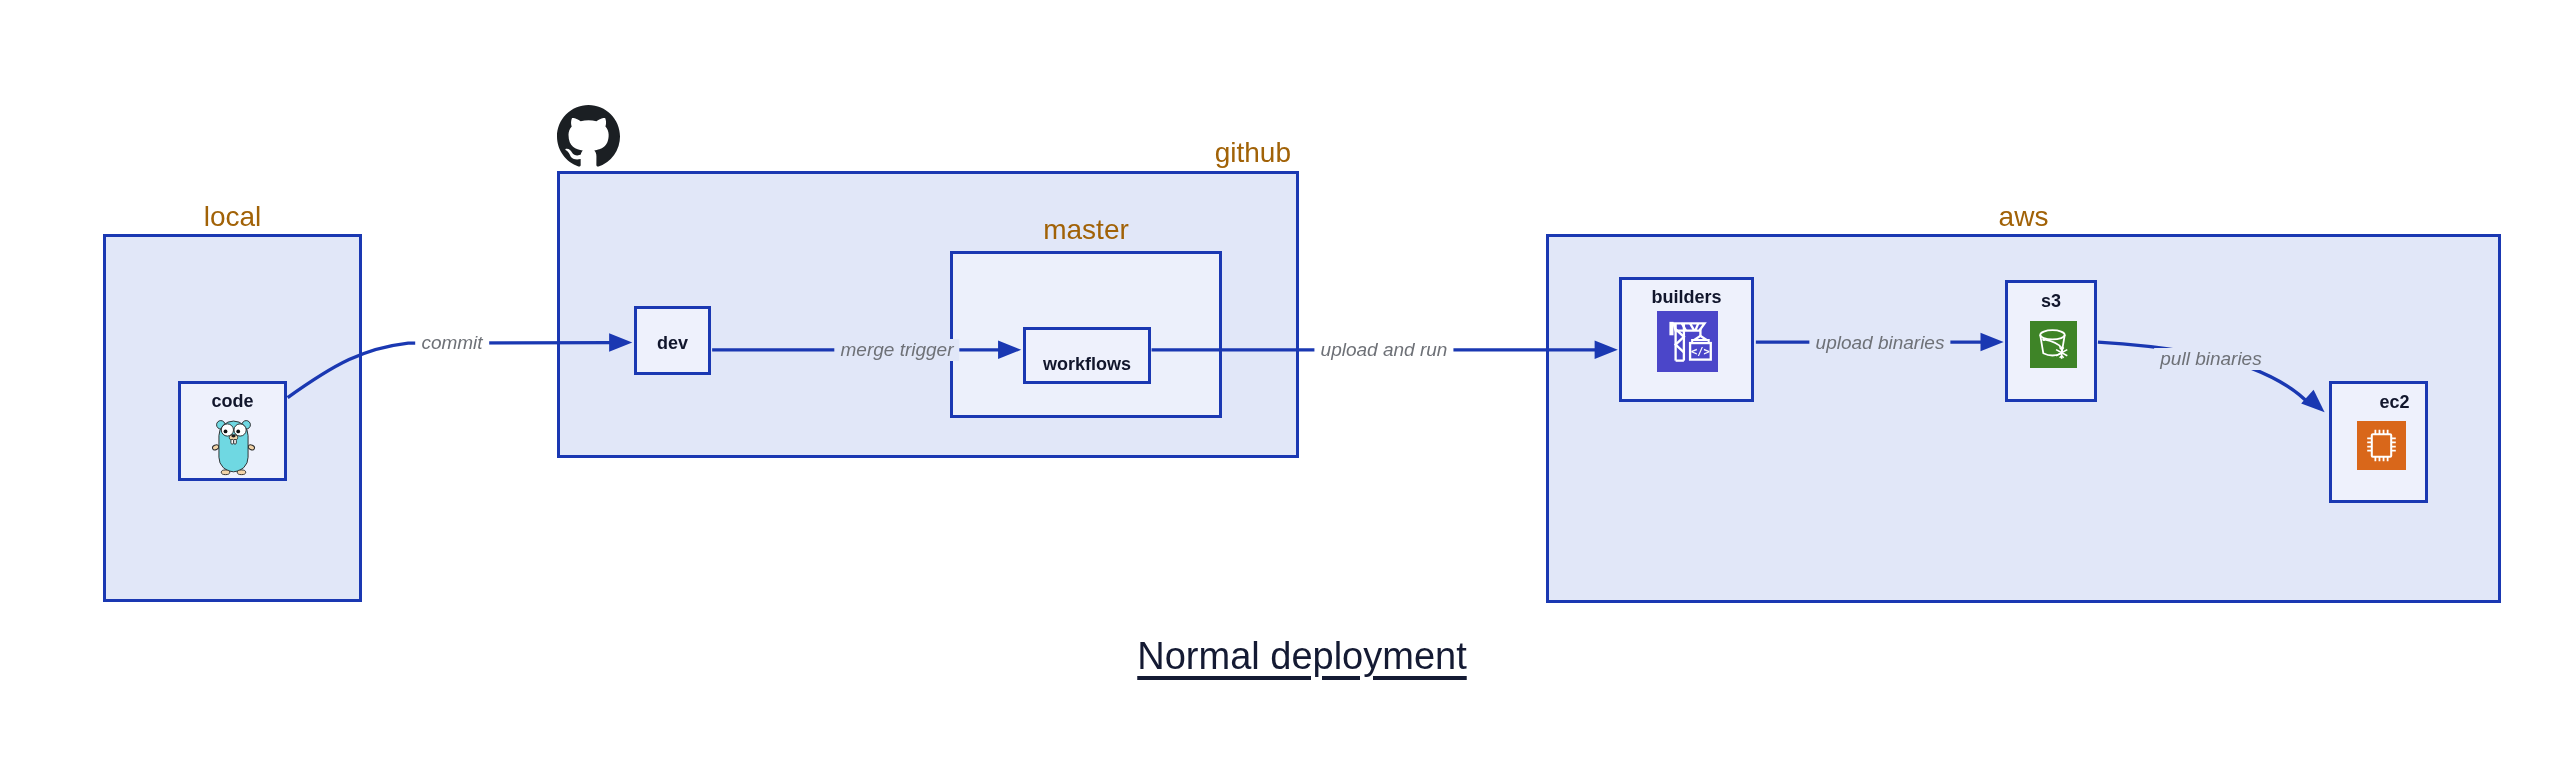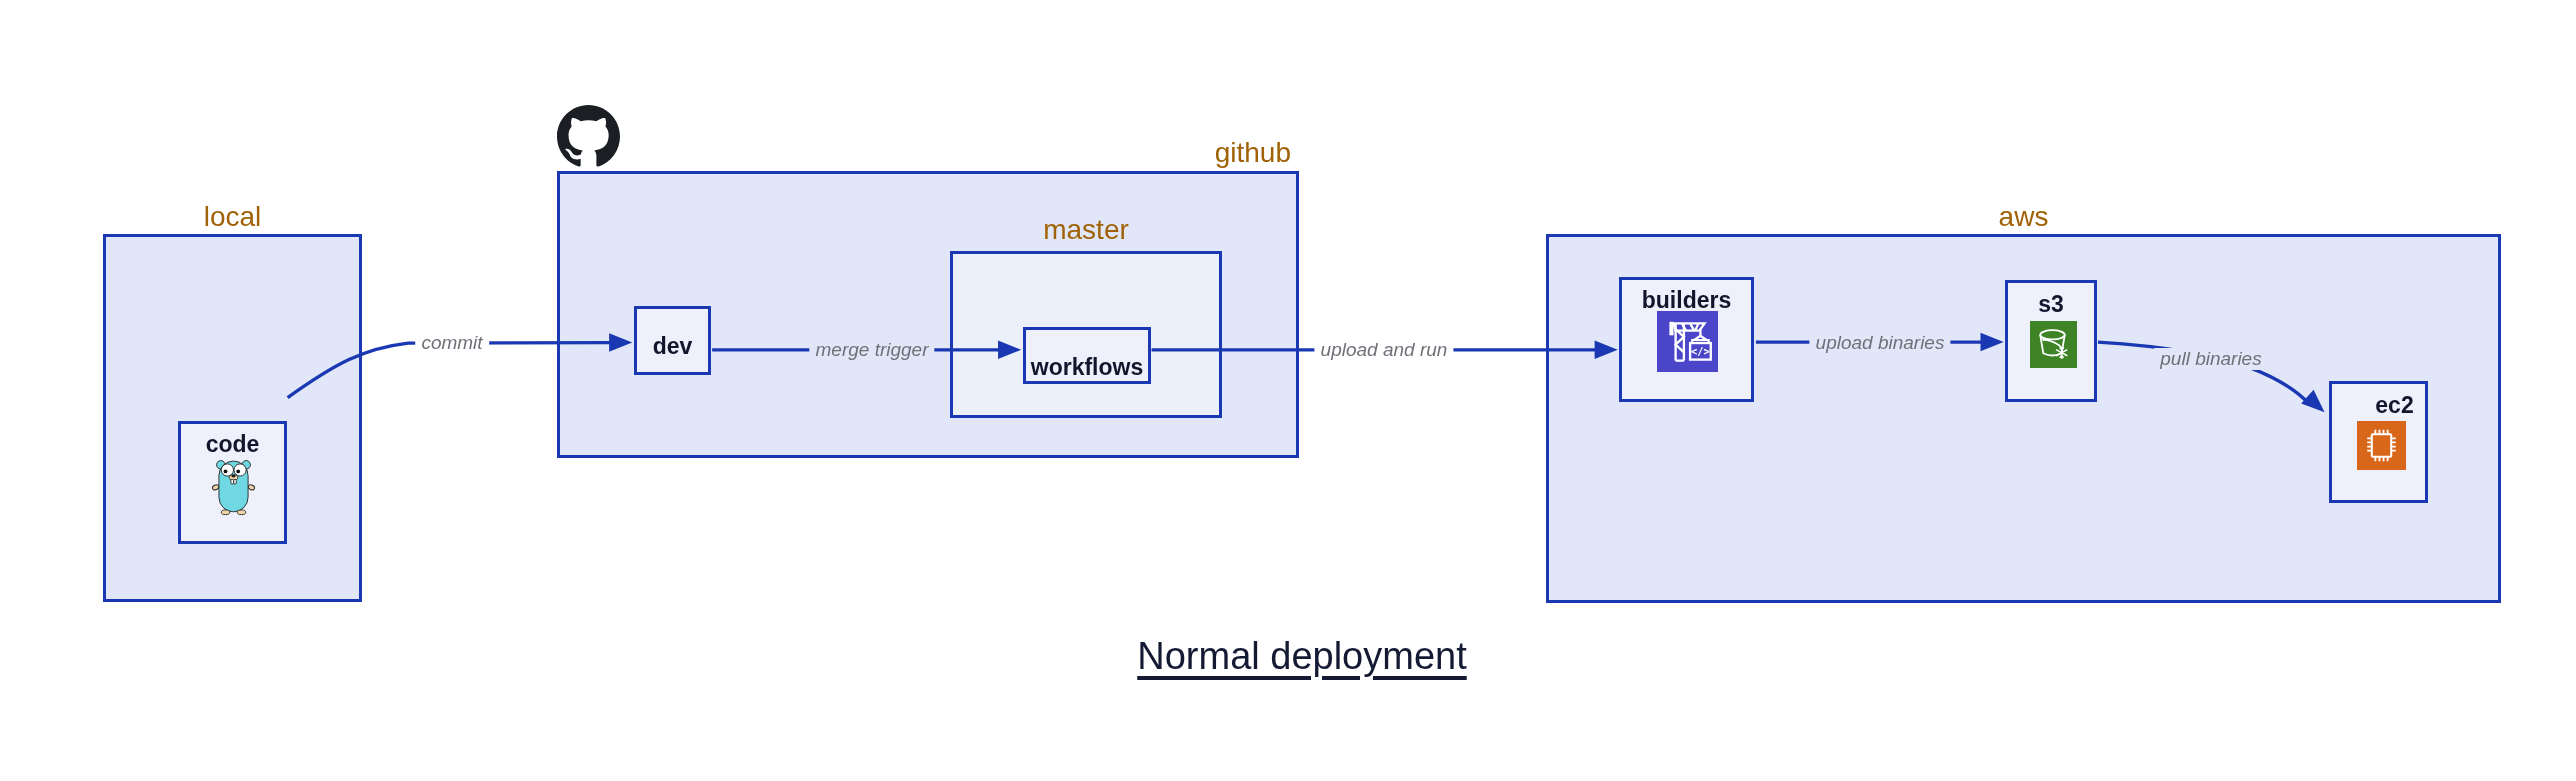--- a/index.html
+++ b/index.html
@@ -10,21 +10,21 @@
 
   
   .group-box{position:absolute;box-sizing:border-box;border:3.6px solid #1a38b2;background:#e1e7f8;}
   .group-box.inner{background:#ecf0fb;border-width:3.1px;}
 
   
   .node-box{position:absolute;box-sizing:border-box;border:3.1px solid #1a38b2;background:#eef1fc;}
 
   
   .group-label{position:absolute;font-size:28px;line-height:1.1;color:#a16207;white-space:nowrap;}
-  .node-label{position:absolute;font-weight:bold;font-size:23px;color:#11162c;white-space:nowrap;
+  .node-label{position:absolute;font-weight:bold;font-size:18px;color:#11162c;white-space:nowrap;
               width:100%;text-align:center;}
   .edge-label{position:absolute;transform:translate(-50%,-50%);font-style:italic;font-size:19px;
               color:#6e7177;white-space:nowrap;padding:0 6.2px;z-index:5;}
   .title{position:absolute;left:0;width:100%;text-align:center;top:635px;font-size:38px;color:#141a33;}
   .title span{text-decoration:underline;text-decoration-thickness:3.6px;text-underline-offset:6.7px;}
 
   .icon{position:absolute;}
   svg{display:block;}
   .arrow-layer{position:absolute;left:0;top:0;z-index:4;pointer-events:none;}
 </style>
@@ -48,21 +48,21 @@
   <div class="group-label" style="left:950px;width:272px;top:215px;text-align:center;">master</div>
 
   <div class="group-label" style="left:1546px;width:955px;top:202px;text-align:center;">aws</div>
 
   <div class="icon" style="left:557px;top:105px;width:63px;height:63px;">
     <svg width="63" height="63" viewBox="0 0 16 16">
       <path fill="#1b1f23" d="M8 0C3.58 0 0 3.58 0 8c0 3.54 2.29 6.53 5.47 7.59.4.07.55-.17.55-.38 0-.19-.01-.82-.01-1.49-2.01.37-2.53-.49-2.69-.94-.09-.23-.48-.94-.82-1.13-.28-.15-.68-.52-.01-.53.63-.01 1.08.58 1.23.82.72 1.21 1.87.87 2.33.66.07-.52.28-.87.51-1.07-1.78-.2-3.64-.89-3.64-3.95 0-.87.31-1.59.82-2.15-.08-.2-.36-1.02.08-2.12 0 0 .67-.21 2.2.82.64-.18 1.32-.27 2-.27s1.36.09 2 .27c1.53-1.04 2.2-.82 2.2-.82.44 1.1.16 1.92.08 2.12.51.56.82 1.27.82 2.15 0 3.07-1.87 3.75-3.65 3.95.29.25.54.73.54 1.48 0 1.07-.01 1.93-.01 2.2 0 .21.15.46.55.38A8.01 8.01 0 0 0 16 8c0-4.42-3.58-8-8-8z"></path>
     </svg>
   </div>
 
-  <div class="node-box" style="left:178px;top:381px;width:109px;height:123px;margin-top:40px;">
+  <div class="node-box" style="left:178px;top:381px;width:109px;height:100px;">
     <div class="node-label" style="top:7.2px;">code</div>
     <div class="icon" style="left:29px;top:31px;">
       <svg width="47" height="61" viewBox="0 0 100 128">
         <g stroke="#2b2b2b" stroke-width="2">
           <circle cx="23" cy="20" r="9" fill="#6fd8e2"></circle>
           <circle cx="77" cy="20" r="9" fill="#6fd8e2"></circle>
           <ellipse cx="12" cy="68" rx="7" ry="5" fill="#f2d3a7" transform="rotate(-25 12 68)"></ellipse>
           <ellipse cx="88" cy="68" rx="7" ry="5" fill="#f2d3a7" transform="rotate(25 88 68)"></ellipse>
           <rect x="19" y="12" width="62" height="108" rx="31" fill="#6fd8e2"></rect>
           <ellipse cx="33" cy="121" rx="9" ry="5" fill="#f2d3a7"></ellipse>
@@ -162,21 +162,21 @@
       <polygon points="0,0 -45,-18 -45,18" transform="translate(1227,665)"></polygon>
       <polygon points="0,0 -45,-18 -45,18" transform="translate(1982,679)"></polygon>
       <polygon points="0,0 -45,-18 -45,18" transform="translate(3140,679)"></polygon>
       <polygon points="0,0 -45,-18 -45,18" transform="translate(3889,664)"></polygon>
       <polygon points="0,0 -45,-18 -45,18" transform="translate(4512,800) rotate(42)"></polygon>
     </g>
   </svg>
 
   <div class="edge-label" style="left:452px;top:343px;background:#ffffff;">commit</div>
 
-  <div class="edge-label" style="left:872px;top:350px;background:#e1e7f8;">merge trigger</div>
+  <div class="edge-label" style="left:897px;top:350px;background:#e1e7f8;">merge trigger</div>
 
   <div class="edge-label" style="left:1384px;top:350px;background:#ffffff;">upload and run</div>
 
   <div class="edge-label" style="left:1880px;top:343px;background:#e1e7f8;">upload binaries</div>
 
   <div class="edge-label" style="left:2211px;top:359px;background:#e1e7f8;">pull binaries</div>
 
   <div class="title">
     <span>Normal deployment</span>
   </div>

